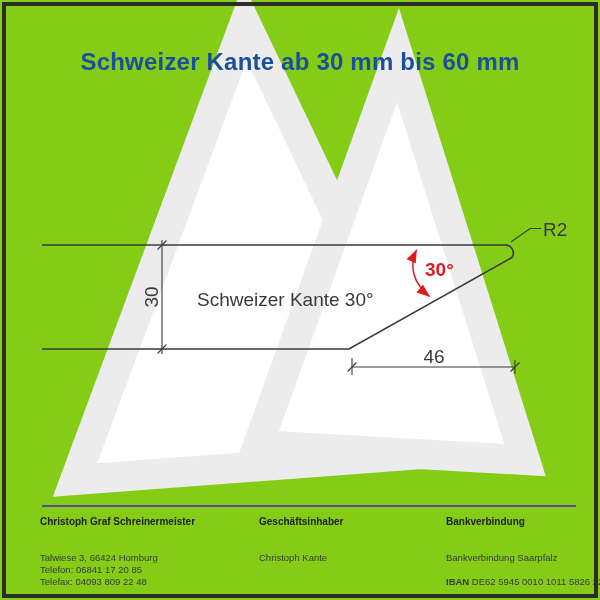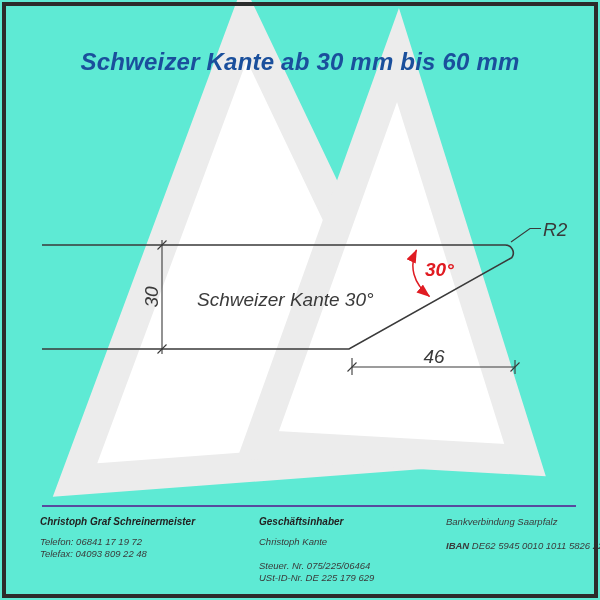--- a/index.html
+++ b/index.html
@@ -1,37 +1,37 @@
 <!DOCTYPE html>
 <html><head>
 <meta charset="utf-8">
 <style>
   html,body{margin:0;padding:0;background:#ffffff;}
   .page{
-    position:relative;width:600px;height:600px;background:#5eead4;
-    overflow:hidden;font-family:"Liberation Sans",sans-serif;font-style:italic;
+    position:relative;width:600px;height:600px;background:#84cc16;
+    overflow:hidden;font-family:"Liberation Sans",sans-serif;
   }
   .frame{
     position:absolute;top:2px;left:2px;right:2px;bottom:2px;
     border:4px solid #2c2c2c;pointer-events:none;z-index:5;
   }
   .watermark{position:absolute;top:0;left:0;z-index:0;}
   .title{
     position:absolute;top:46px;left:0;right:0;z-index:2;
     text-align:center;font-weight:bold;font-size:24px;line-height:31px;
     color:#1a4f9c;letter-spacing:0.2px;
   }
   .drawing{position:absolute;top:0;left:0;z-index:1;}
   .drawing text{font-family:"Liberation Sans",sans-serif;}
   .footer-rule{
     position:absolute;left:42px;top:505px;width:534px;height:2px;
     background:#584a9e;z-index:2;
   }
   .fcol{position:absolute;top:516px;z-index:2;font-size:9.5px;line-height:12px;color:#3a3a3a;}
-  .fcol .fhead{font-weight:bold;font-size:10px;color:#222;margin-bottom:8px;}
+  .fcol .fhead{font-weight:bold;font-size:10px;color:#222;margin-bottom:24px;}
   .fcol .fblock2{margin-top:12px;}
   .fcol1{left:40px;width:200px;}
   .fcol2{left:259px;width:170px;}
   .fcol3{left:446px;width:145px;}
   .fline{white-space:nowrap;}
 </style>
 </head>
 <body>
 
 <div class="page">
@@ -81,37 +81,35 @@
 
     <path d="M511,242 L530,228.5 L541,228.5" fill="none" stroke="#3a3a3a" stroke-width="1.1"></path>
     <text x="543" y="236" font-size="19" fill="#3a3a3a">R2</text>
   </svg>
 
   <div class="footer-rule"></div>
 
   <div class="fcol fcol1">
     <div class="fhead">Christoph Graf Schreinermeister</div>
     <div class="fblock1">
-      <div class="fline">Telefon: 06841 17 19 72</div>
+      <div class="fline">Talwiese 3, 66424 Homburg</div>
+      <div class="fline">Telefon: 06841 17 20 85</div>
       <div class="fline">Telefax: 04093 809 22 48</div>
     </div>
   </div>
 
   <div class="fcol fcol2">
     <div class="fhead">Geschäftsinhaber</div>
     <div class="fblock1">
       <div class="fline">Christoph Kante</div>
     </div>
-    <div class="fblock2">
-      <div class="fline">Steuer. Nr. 075/225/06464</div>
-      <div class="fline">USt-ID-Nr. DE 225 179 629</div>
-    </div>
   </div>
 
   <div class="fcol fcol3">
+    <div class="fhead">Bankverbindung</div>
     <div class="fblock1">
       <div class="fline">Bankverbindung Saarpfalz</div>
     </div>
     <div class="fblock2">
       <div class="fline"><b>IBAN</b><span> DE62 5945 0010 1011 5826 22</span></div>
     </div>
   </div>
 
 </div>
 

